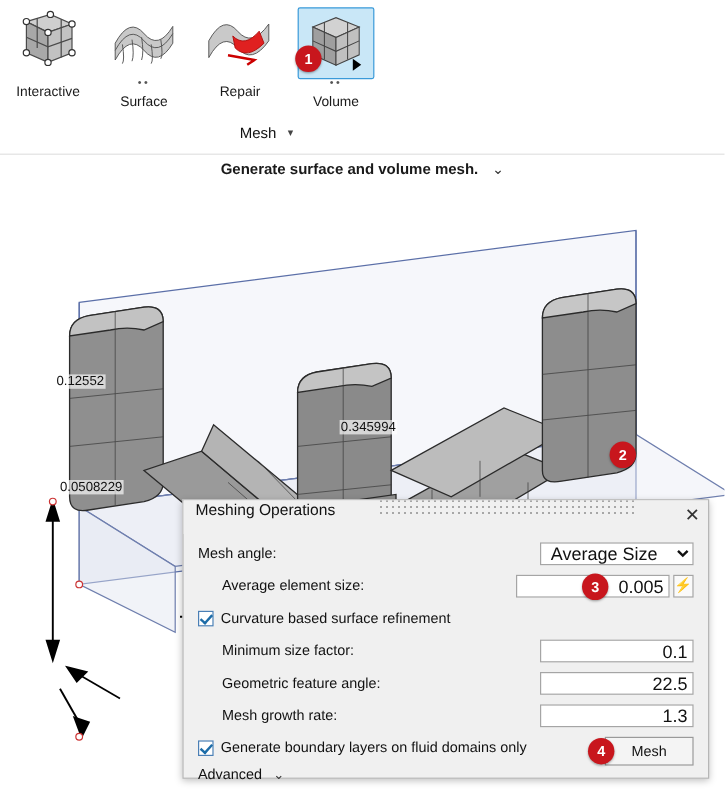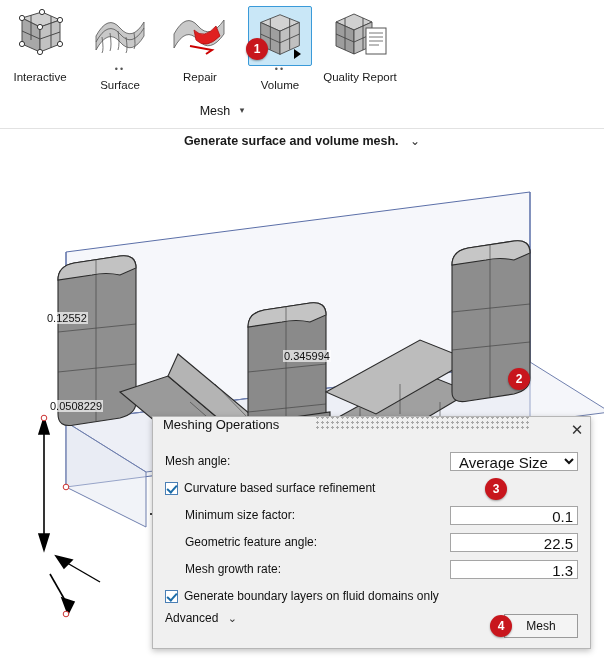--- a/index.html
+++ b/index.html
@@ -350,37 +350,20 @@
               <path d="M32 25 L52 16 L52 40 L32 49 Z" fill="#c0c0c0"></path>
               <path d="M22 12 L22 44 M42 12 L42 44 M12 28 L32 37 L52 28" fill="none"></path>
             </g>
           </svg>
           <div class="play-tri"></div>
         </div>
         <div class="dots">••</div>
         <div class="caption">Volume</div>
       </div>
 
-      <div class="ribbon-btn">
-        <div class="glyph">
-          <svg width="64" height="60" viewBox="0 0 64 60">
-            <g stroke="#444" stroke-width="0.9">
-              <path d="M8 16 L26 8 L44 16 L26 24 Z" fill="#d0d0d0"></path>
-              <path d="M8 16 L8 40 L26 48 L26 24 Z" fill="#9d9d9d"></path>
-              <path d="M26 24 L44 16 L44 40 L26 48 Z" fill="#bcbcbc"></path>
-              <path d="M17 12 L17 44 M35 12 L35 44 M8 28 L26 36 L44 28" fill="none"></path>
-            </g>
-            <g>
-              <rect x="38" y="22" width="20" height="26" fill="#ffffff" stroke="#555"></rect>
-              <path d="M41 27 H55 M41 31 H55 M41 35 H55 M41 39 H51" stroke="#777" stroke-width="1"></path>
-            </g>
-          </svg>
-        </div>
-        <div class="caption">Quality Report</div>
-      </div>
 
     </div>
 
     <div class="group-row">
       <span>Mesh</span>
       <span class="chev">▾</span>
     </div>
   </div>
 
   <div class="task-header">
@@ -478,20 +461,28 @@
     <div class="dialog-body">
 
       <div class="row">
         <span class="lbl">Mesh angle:</span>
         <span class="spacer"></span>
         <select class="field">
           <option>Average Size</option>
         </select>
       </div>
 
+      <div class="row">
+        <span class="lbl indent">Average element size:</span>
+        <span class="spacer"></span>
+        <span class="field-wrap">
+          <span class="field">0.005</span>
+          <span class="bolt">⚡</span>
+        </span>
+      </div>
 
       <div class="row">
         <span class="cb checked"></span>
         <span class="lbl">Curvature based surface refinement</span>
       </div>
 
       <div class="row">
         <span class="lbl indent">Minimum size factor:</span>
         <span class="spacer"></span>
         <span class="field">0.1</span>

